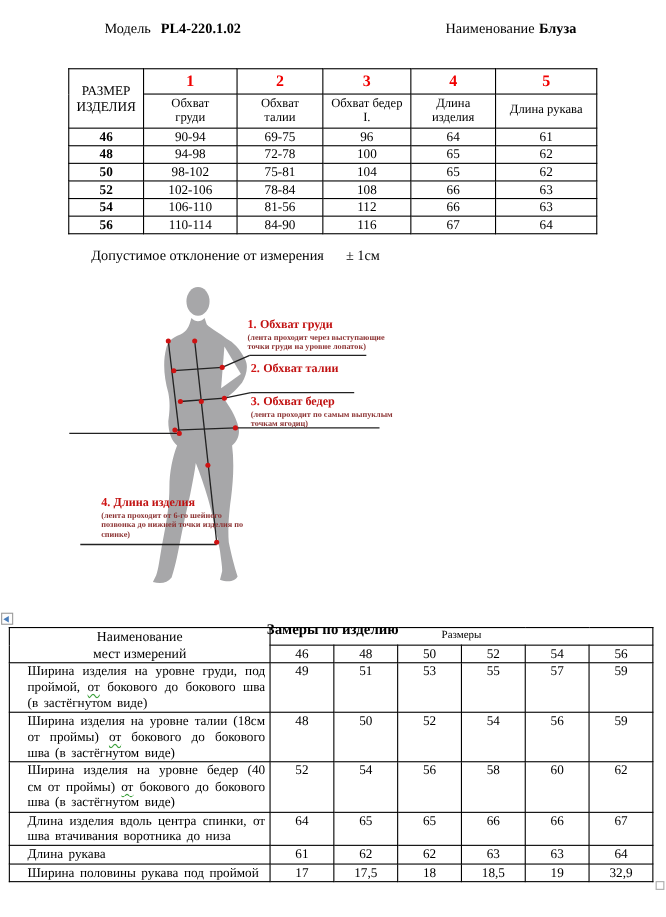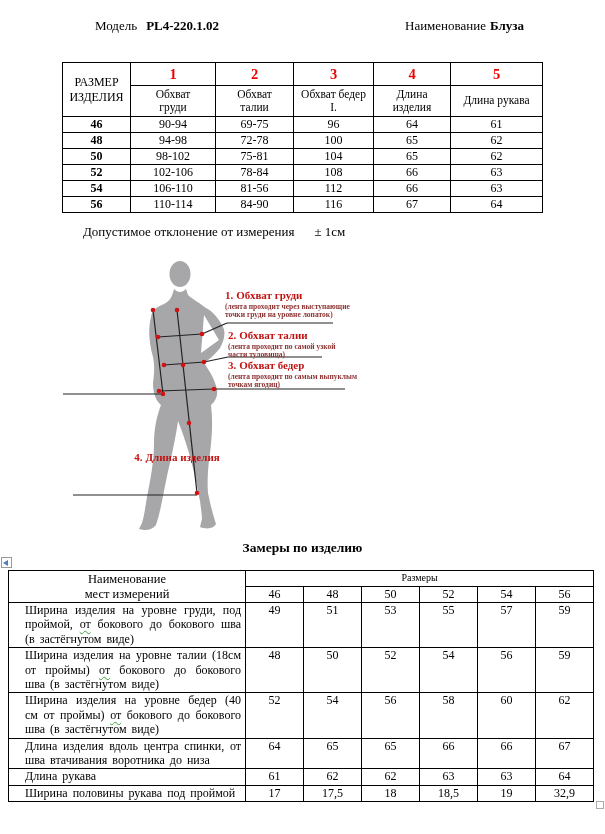--- a/index.html
+++ b/index.html
@@ -29,23 +29,23 @@
   .figure-wrap{left:50px;top:253px;width:305px;height:292px;}
   .figure-wrap svg{position:absolute;left:0;top:0;}
   .ann{position:absolute;}
   .ann .hd{font-weight:bold;font-size:11px;color:#c11212;line-height:1.15;}
   .ann .hd .n{color:#d01414;margin-right:3px;}
   .ann .ds{font-size:7.5px;color:#8d3434;font-weight:bold;line-height:1.15;margin-top:1px;}
   .ann1{left:175px;top:36px;width:125px;text-align:left;}
   .ann2{left:178px;top:76px;width:125px;text-align:left;}
   .ann3{left:178px;top:106px;width:132px;text-align:left;}
   .ann5{left:2px;top:98px;width:102px;text-align:center;}
-  .ann4{left:42px;top:198px;width:142px;text-align:center;margin-left:14px;}
-
-  .section-title{left:0;right:0;top:540px;text-align:center;font-weight:bold;font-size:13.5px;}
+  .ann4{left:42px;top:198px;width:142px;text-align:left;}
+
+  .section-title{left:0;right:0;top:564px;text-align:center;font-weight:bold;font-size:13.5px;}
 
   
   .meas-table{left:8px;top:570px;width:586px;table-layout:fixed;}
   .meas-table td{border:1.5px solid #000;padding:0;font-size:12px;vertical-align:top;}
   .meas-table .nm-hd{text-align:center;vertical-align:middle;white-space:pre-line;line-height:1.2;font-size:12.5px;}
   .meas-table .sz-hd{text-align:center;font-size:10px;height:15px;line-height:14px;}
   .meas-table .sz-cell{text-align:center;height:15px;line-height:14px;font-size:12px;}
   .meas-table .nm{text-align:justify;padding:0 4px 1px 16px;line-height:1.2;word-spacing:2px;}
   .meas-table .vv{text-align:center;line-height:15px;}
   .squig{text-decoration:underline wavy #3ca03c 1px;text-underline-offset:2px;}
@@ -194,28 +194,28 @@
       <circle cx="139" cy="170" r="2.3"></circle>
         <circle cx="147" cy="240" r="2.3"></circle>
     </g>
   </svg>
   <div class="ann ann1">
     <div class="hd"><span class="n">1.</span><span>Обхват груди</span></div>
     <div class="ds">(лента проходит через выступающие точки груди на уровне лопаток)</div>
   </div>
   <div class="ann ann2">
     <div class="hd"><span class="n">2.</span><span>Обхват талии</span></div>
-    <div class="ds">(лента проходит по самой узкой части туловища)</div>
   </div>
   <div class="ann ann3">
     <div class="hd"><span class="n">3.</span><span>Обхват бедер</span></div>
     <div class="ds">(лента проходит по самым выпуклым точкам ягодиц)</div>
   </div>
   <div class="ann ann4">
     <div class="hd"><span class="n">4.</span><span>Длина изделия</span></div>
+    <div class="ds">(лента проходит от 6-го шейного позвонка до нижней точки изделия по спинке)</div>
   </div>
 </div>
 
 <div class="abs section-title">Замеры по изделию</div>
 
 <div class="abs anchor-handle">
     <span class="arr"></span>
   </div>
 
 <table class="abs meas-table">

